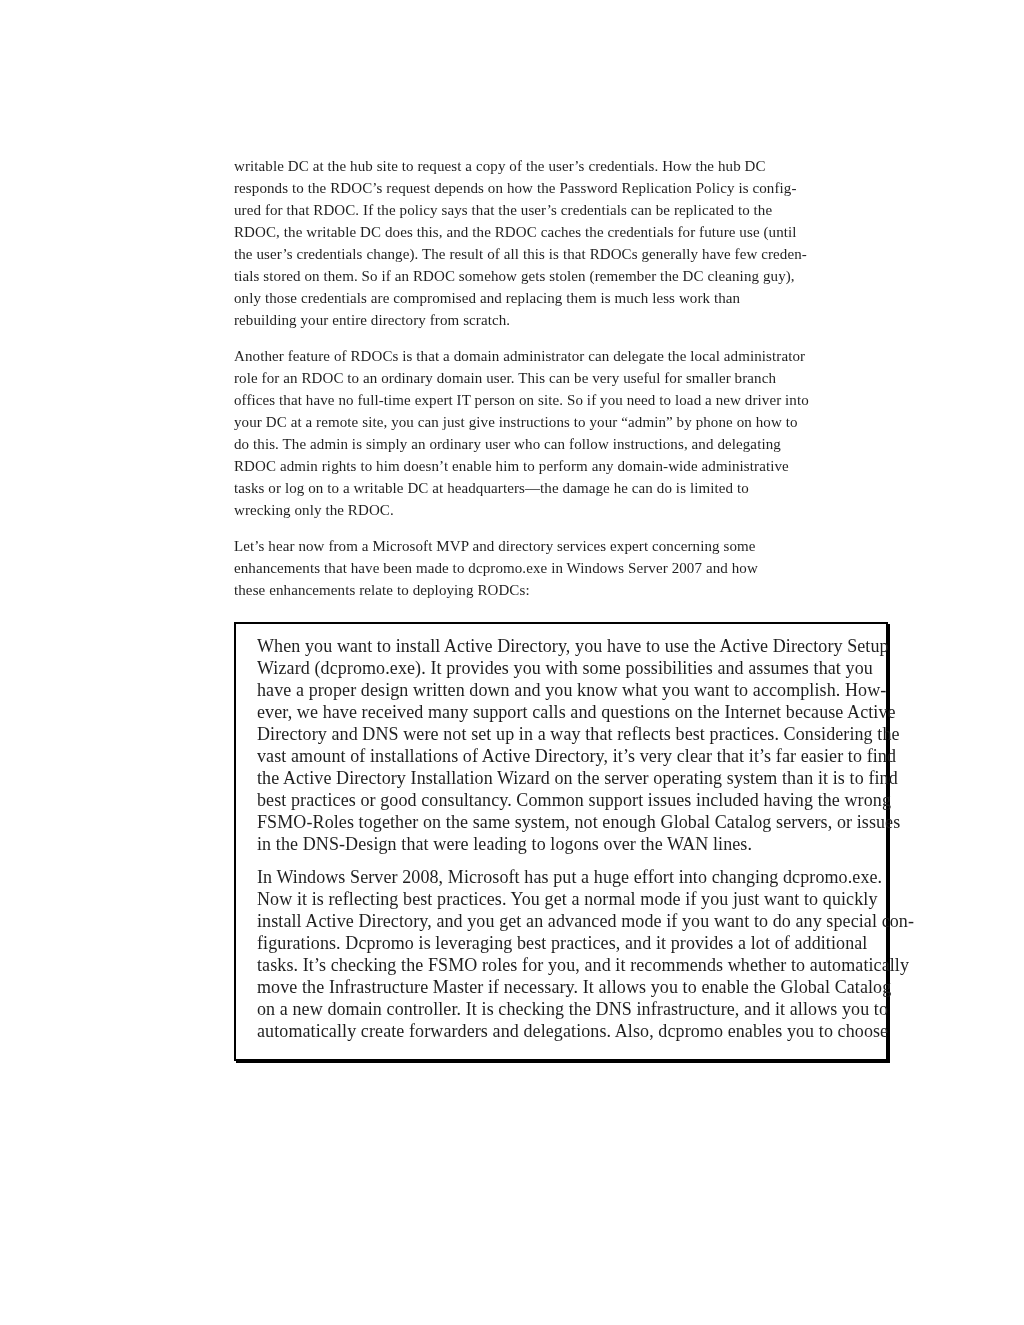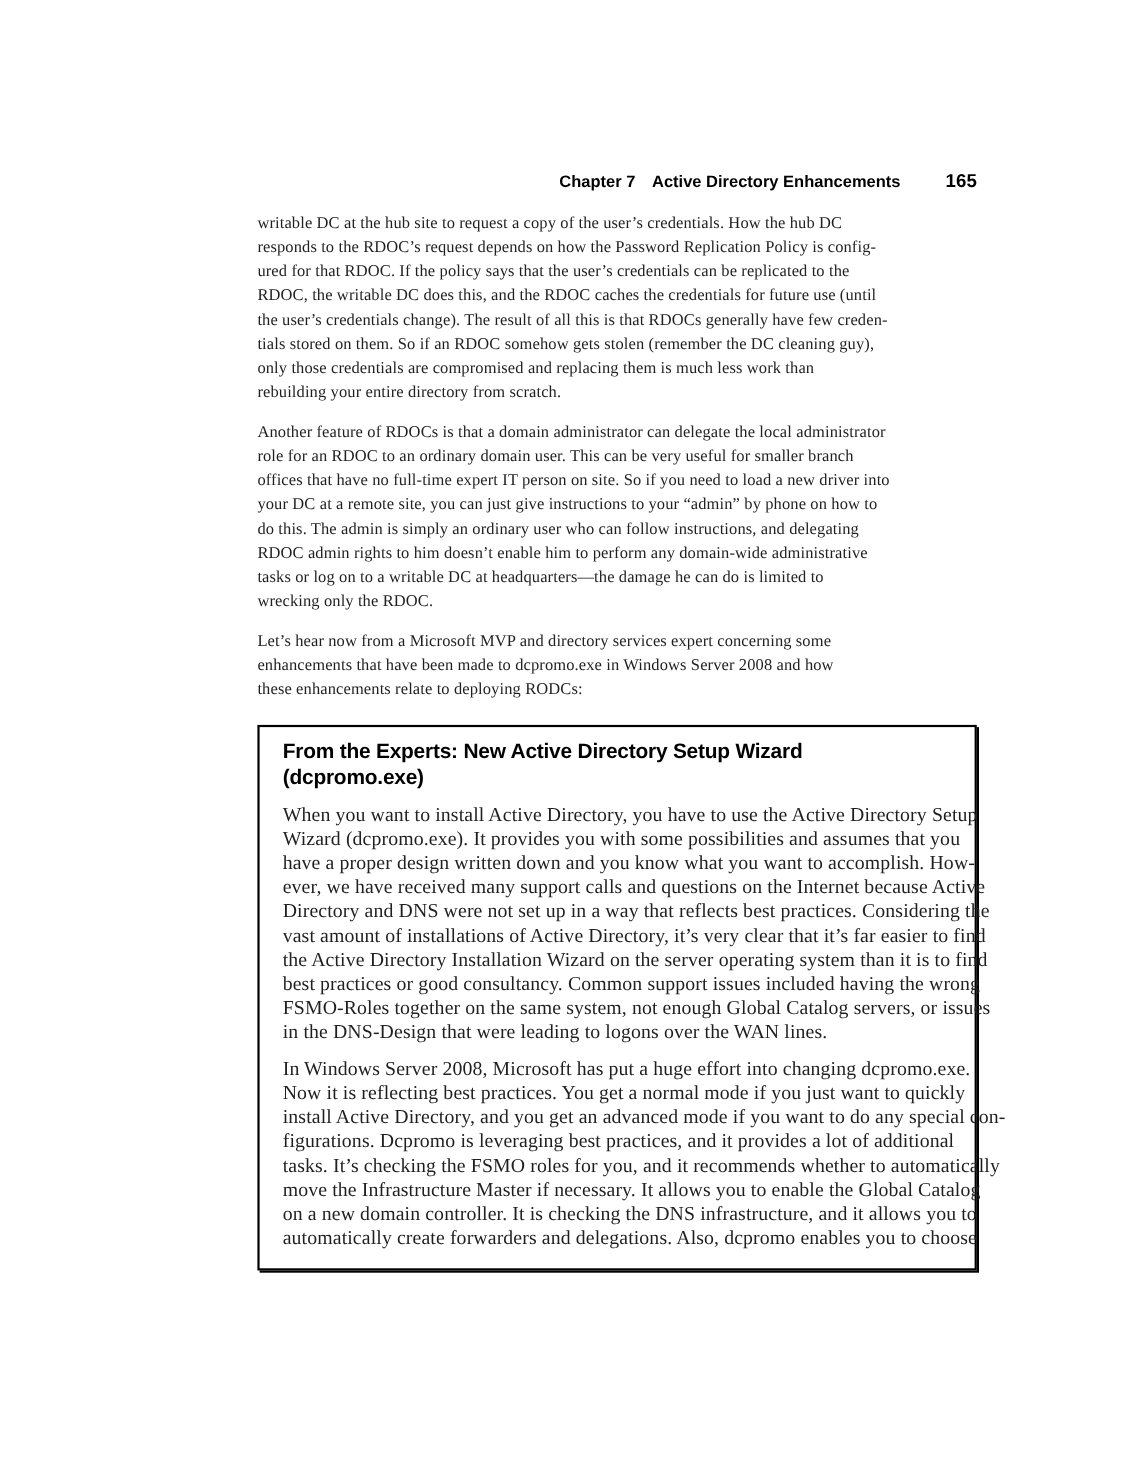--- a/index.html
+++ b/index.html
@@ -88,51 +88,44 @@
   .box-para.last {
     margin-bottom: 1px;
   }
 </style>
 </head>
 <body>
 
 <div class="page">
   <div class="content">
 
-    <div class="running-header">
-      <span class="chapter-label">Chapter 7</span>
-      <span class="chapter-title">Active Directory Enhancements</span>
-      <span class="page-number">165</span>
-    </div>
 
     <p class="body-para">writable DC at the hub site to request a copy of the user’s credentials. How the hub DC
 responds to the RDOC’s request depends on how the Password Replication Policy is config-
 ured for that RDOC. If the policy says that the user’s credentials can be replicated to the
 RDOC, the writable DC does this, and the RDOC caches the credentials for future use (until
 the user’s credentials change). The result of all this is that RDOCs generally have few creden-
 tials stored on them. So if an RDOC somehow gets stolen (remember the DC cleaning guy),
 only those credentials are compromised and replacing them is much less work than
 rebuilding your entire directory from scratch.</p>
 
     <p class="body-para">Another feature of RDOCs is that a domain administrator can delegate the local administrator
 role for an RDOC to an ordinary domain user. This can be very useful for smaller branch
 offices that have no full-time expert IT person on site. So if you need to load a new driver into
 your DC at a remote site, you can just give instructions to your “admin” by phone on how to
 do this. The admin is simply an ordinary user who can follow instructions, and delegating
 RDOC admin rights to him doesn’t enable him to perform any domain-wide administrative
 tasks or log on to a writable DC at headquarters—the damage he can do is limited to
 wrecking only the RDOC.</p>
 
     <p class="body-para last">Let’s hear now from a Microsoft MVP and directory services expert concerning some
-enhancements that have been made to dcpromo.exe in Windows Server 2008 and how
+enhancements that have been made to dcpromo.exe in Windows Server 2007 and how
 these enhancements relate to deploying RODCs:</p>
 
     <div class="experts-box">
-      <h2 class="box-title">From the Experts: New Active Directory Setup Wizard
-(dcpromo.exe)</h2>
 
       <p class="box-para">When you want to install Active Directory, you have to use the Active Directory Setup
 Wizard (dcpromo.exe). It provides you with some possibilities and assumes that you
 have a proper design written down and you know what you want to accomplish. How-
 ever, we have received many support calls and questions on the Internet because Active
 Directory and DNS were not set up in a way that reflects best practices. Considering the
 vast amount of installations of Active Directory, it’s very clear that it’s far easier to find
 the Active Directory Installation Wizard on the server operating system than it is to find
 best practices or good consultancy. Common support issues included having the wrong
 FSMO-Roles together on the same system, not enough Global Catalog servers, or issues

